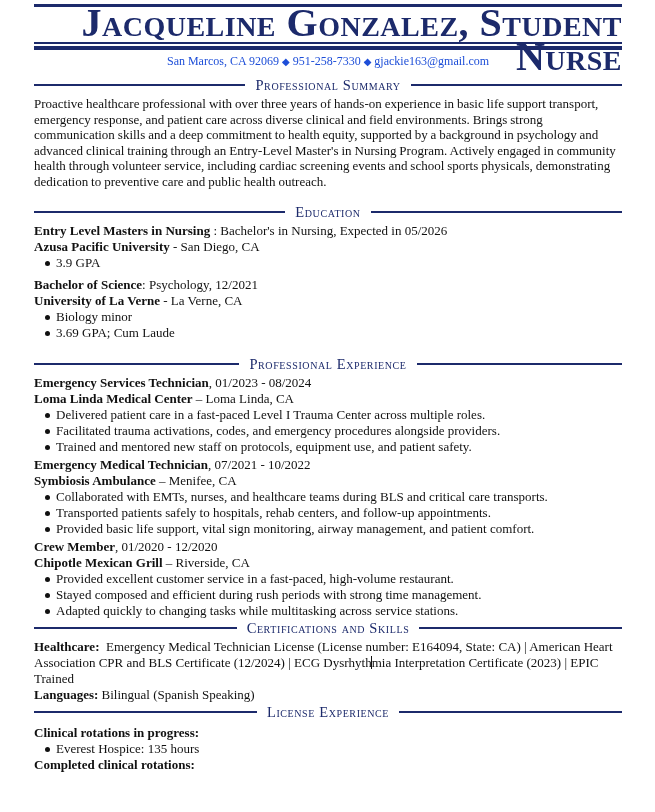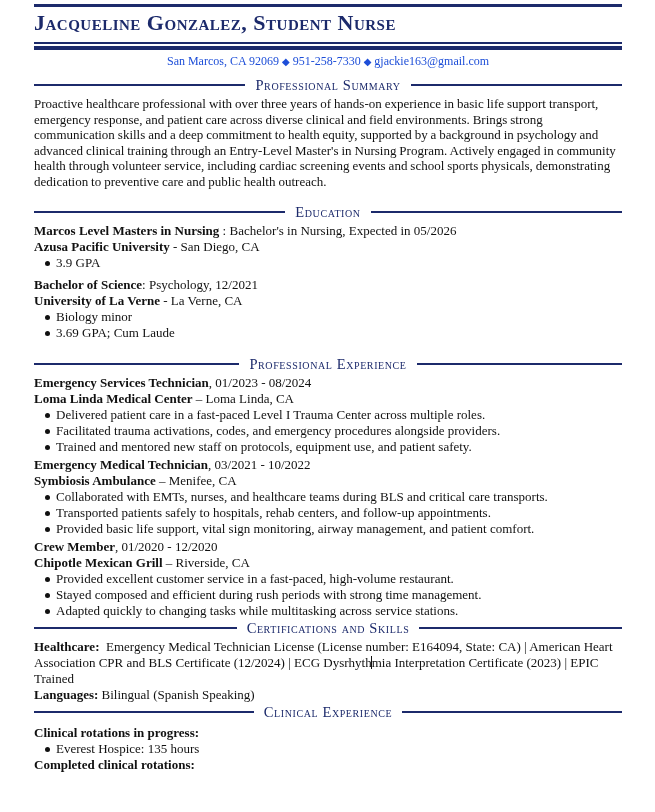--- a/index.html
+++ b/index.html
@@ -17,24 +17,24 @@
       width: 588px;
       top: 0;
     }
     .rule-top {
       position: absolute; left: 0; width: 588px; top: 4px; height: 3px;
       background: var(--navy);
     }
     :root { --navy: #1c2a6b; }
     .name {
       position: absolute; left: 0; width: 588px; top: 6px;
-      text-align: left;
+      text-align: right;
       font-variant: small-caps;
       font-weight: bold;
-      font-size: 22px;
+      font-size: 40px;
       letter-spacing: 0.5px;
       color: var(--navy);
       line-height: 34px;
     }
     .rule-double-thin {
       position: absolute; left: 0; width: 588px; top: 42px; height: 2px;
       background: var(--navy);
     }
     .rule-double-thick {
       position: absolute; left: 0; width: 588px; top: 46px; height: 4px;
@@ -124,21 +124,21 @@
     </div>
     <div class="para">Proactive healthcare professional with over three years of hands-on experience in basic life support transport, emergency response, and patient care across diverse clinical and field environments. Brings strong communication skills and a deep commitment to health equity, supported by a background in psychology and advanced clinical training through an Entry-Level Master's in Nursing Program. Actively engaged in community health through volunteer service, including cardiac screening events and school sports physicals, demonstrating dedication to preventive care and public health outreach.</div>
 
     <div class="section-head">
       <div class="line"></div>
       <div class="title">Education</div>
       <div class="line"></div>
     </div>
     <div class="gap-xs"></div>
     <div>
-      <div class="line-row"><span class="b">Marcos Level Masters in Nursing</span><span> : Bachelor's in Nursing, Expected in 05/2026</span></div>
+      <div class="line-row"><span class="b">Entry Level Masters in Nursing</span><span> : Bachelor's in Nursing, Expected in 05/2026</span></div>
       <div class="line-row"><span class="b">Azusa Pacific University</span><span> - San Diego, CA</span></div>
       <ul class="bullets">
         <li>3.9 GPA</li>
       </ul>
     </div>
     <div class="gap-sm"></div>
     <div>
       <div class="line-row"><span class="b">Bachelor of Science</span><span>: Psychology, 12/2021</span></div>
       <div class="line-row"><span class="b">University of La Verne</span><span> - La Verne, CA</span></div>
       <ul class="bullets">
@@ -159,21 +159,21 @@
       <div class="line-row"><span class="b">Emergency Services Technician</span><span>, 01/2023 - 08/2024</span></div>
       <div class="line-row"><span class="b">Loma Linda Medical Center</span><span> – Loma Linda, CA</span></div>
       <ul class="bullets">
         <li>Delivered patient care in a fast-paced Level I Trauma Center across multiple roles.</li>
         <li>Facilitated trauma activations, codes, and emergency procedures alongside providers.</li>
         <li>Trained and mentored new staff on protocols, equipment use, and patient safety.</li>
       </ul>
     </div>
     <div class="gap-xs"></div>
     <div>
-      <div class="line-row"><span class="b">Emergency Medical Technician</span><span>, 03/2021 - 10/2022</span></div>
+      <div class="line-row"><span class="b">Emergency Medical Technician</span><span>, 07/2021 - 10/2022</span></div>
       <div class="line-row"><span class="b">Symbiosis Ambulance</span><span> – Menifee, CA</span></div>
       <ul class="bullets">
         <li>Collaborated with EMTs, nurses, and healthcare teams during BLS and critical care transports.</li>
         <li>Transported patients safely to hospitals, rehab centers, and follow-up appointments.</li>
         <li>Provided basic life support, vital sign monitoring, airway management, and patient comfort.</li>
       </ul>
     </div>
     <div class="gap-xs"></div>
     <div>
       <div class="line-row"><span class="b">Crew Member</span><span>, 01/2020 - 12/2020</span></div>
@@ -189,21 +189,21 @@
       <div class="line"></div>
       <div class="title">Certifications and Skills</div>
       <div class="line"></div>
     </div>
     <div class="gap-xs"></div>
     <div class="line-row"><span class="b">Healthcare:</span><span style="white-space:pre-wrap">  Emergency Medical Technician License (License number: E164094, State: CA) | American Heart Association CPR and BLS Certificate (12/2024) | ECG Dysrhyth</span><span class="caret"></span><span>mia Interpretation Certificate (2023) | EPIC Trained</span></div>
     <div class="line-row"><span class="b">Languages:</span><span> Bilingual (Spanish Speaking)</span></div>
 
     <div class="section-head">
       <div class="line"></div>
-      <div class="title">Clinical Experience</div>
+      <div class="title">License Experience</div>
       <div class="line"></div>
     </div>
     <div style="height:4px"></div>
     <div class="line-row b">Clinical rotations in progress:</div>
     <ul class="bullets">
       <li>Everest Hospice: 135 hours</li>
     </ul>
     <div class="line-row b">Completed clinical rotations:</div>
   </div>
 </div>

